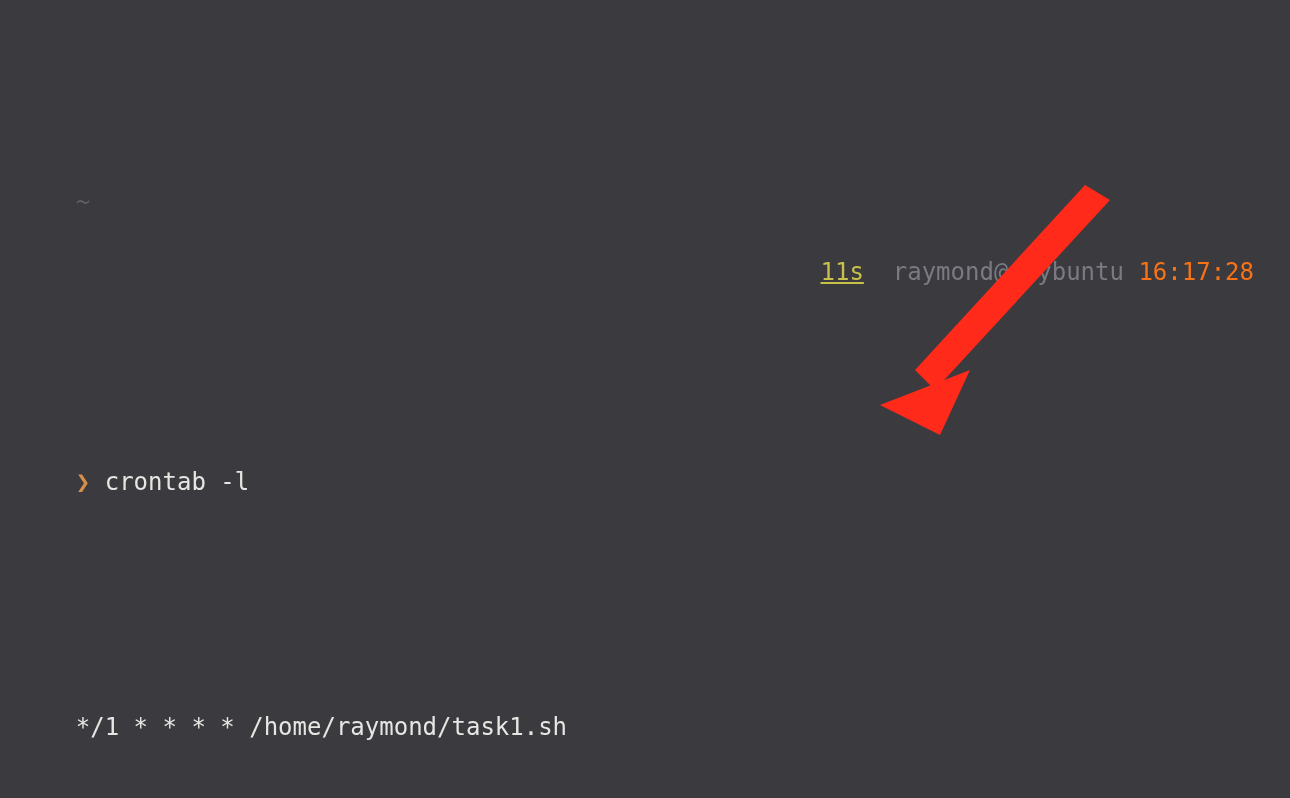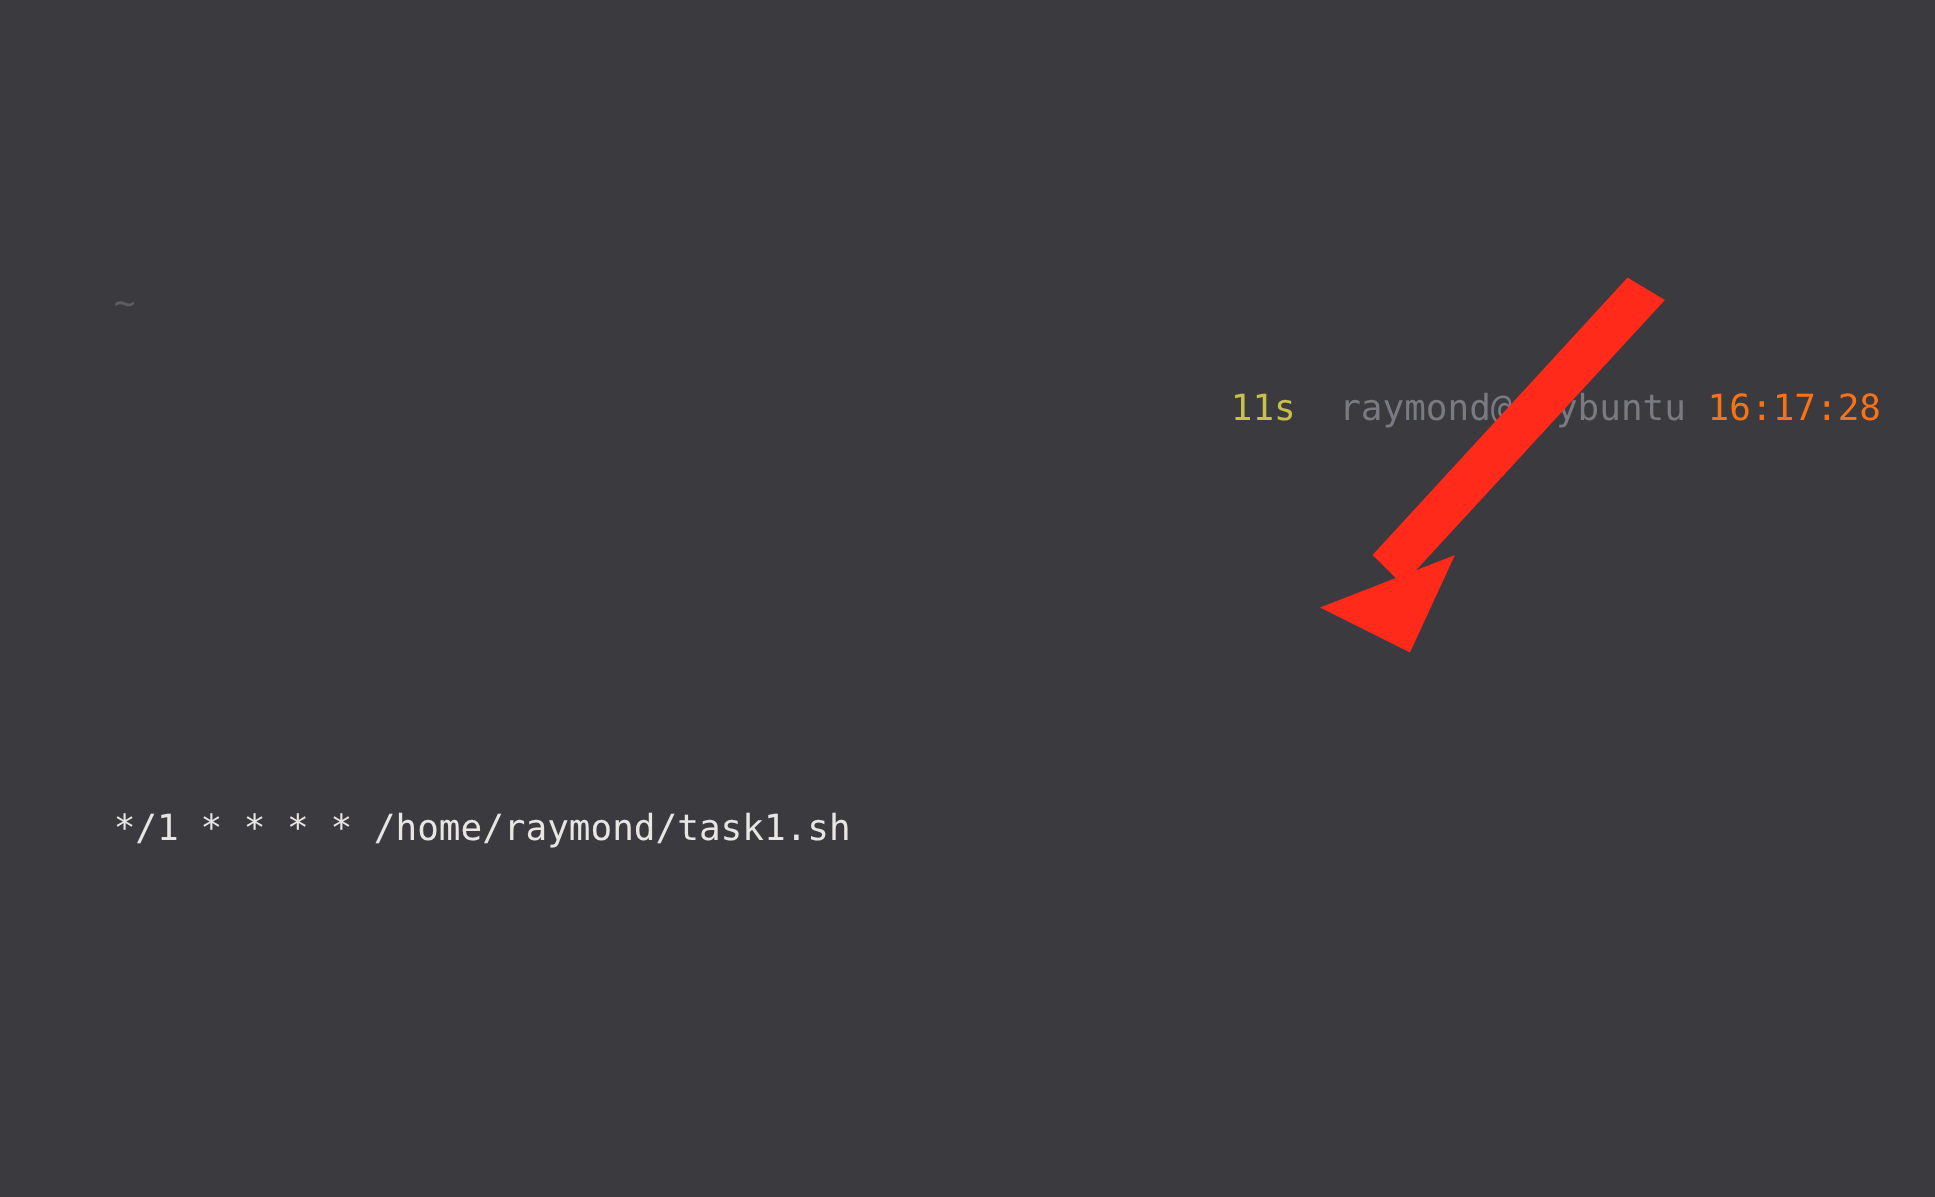--- a/index.html
+++ b/index.html
@@ -15,21 +15,21 @@
     overflow: hidden;
     position: relative;
   }
   .term {
     padding: 10px 18px;
     white-space: pre;
   }
   .tilde   { color: #5d5d63; }
   .prompt  { color: #d68f4a; font-weight: bold; }
   .cmd     { color: #e8e6e3; }
-  .elapsed { color: #c7c04a; }
+  .elapsed { color: #c7c04a; text-decoration: underline; }
   .userhost{ color: #7a7a82; }
   .time    { color: #f97316; }
   .right   {
     position: absolute;
     right: 18px;
   }
   
   .arrow {
     position: absolute;
     left: 880px;
@@ -50,20 +50,23 @@
 
   
   <span class="line">
     <span class="tilde">~</span>
     <span class="right">
       <span class="elapsed">11s</span><span>  </span><span class="userhost">raymond@raybuntu</span><span> </span><span class="time">16:17:28</span>
     </span>
   </span>
 
   
+  <span class="line">
+    <span class="prompt">❯</span><span> </span><span class="cmd">crontab -l</span>
+  </span>
 
   
   <span class="line">
     <span>*/1 * * * * /home/raymond/task1.sh</span>
   </span>
 
   
   
 
   

